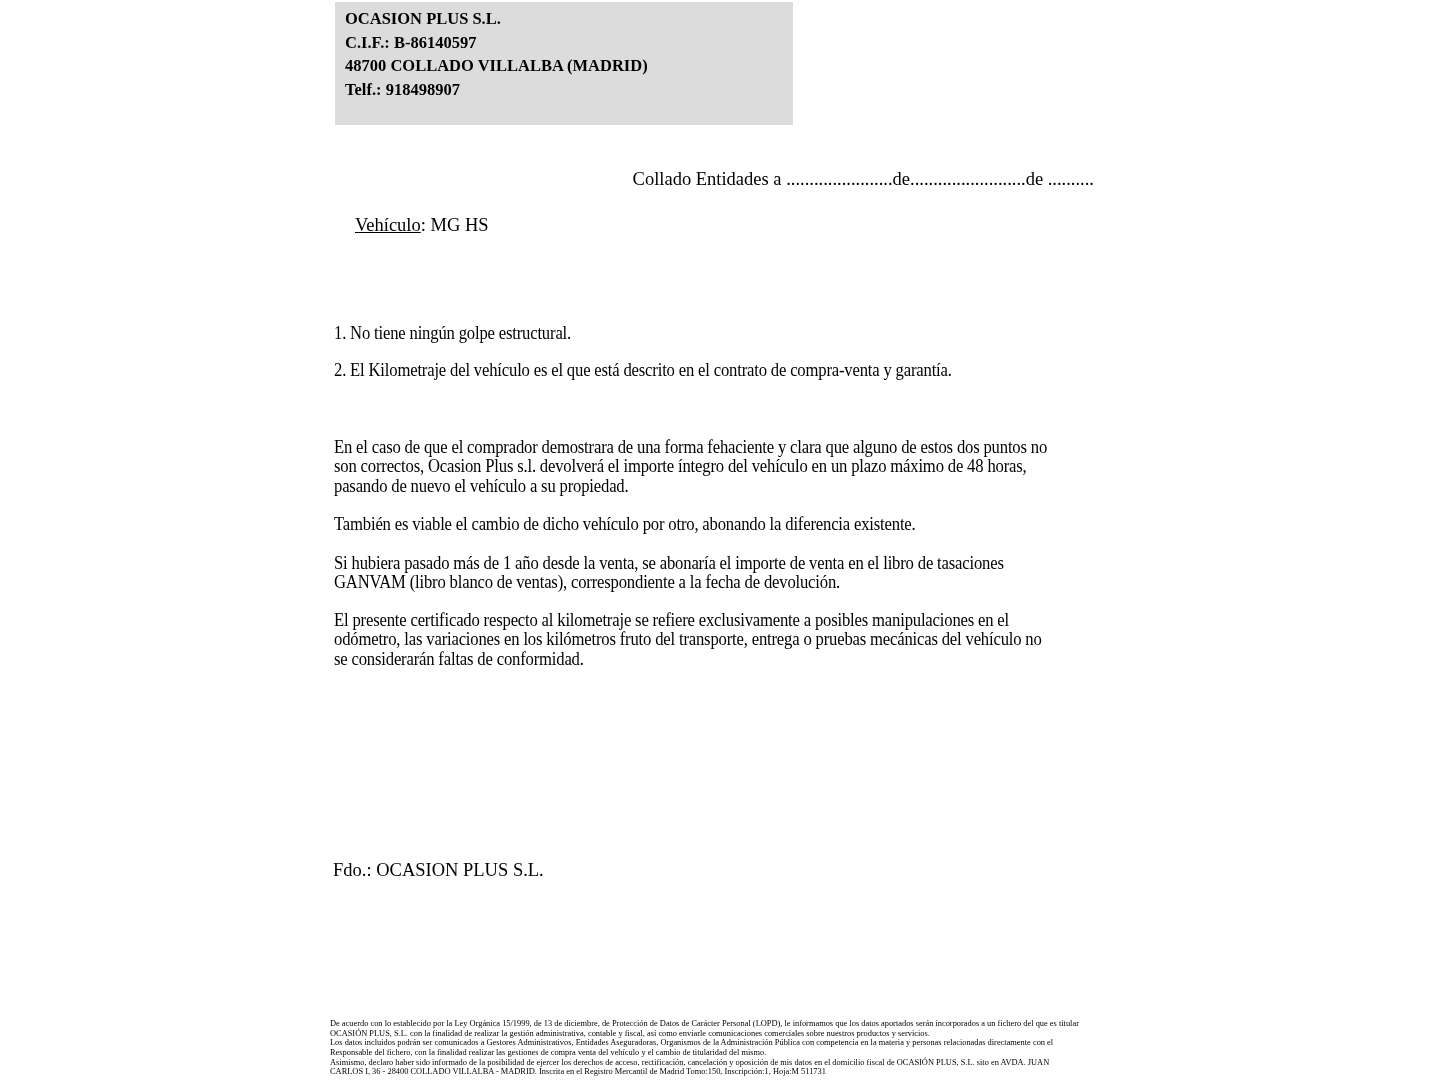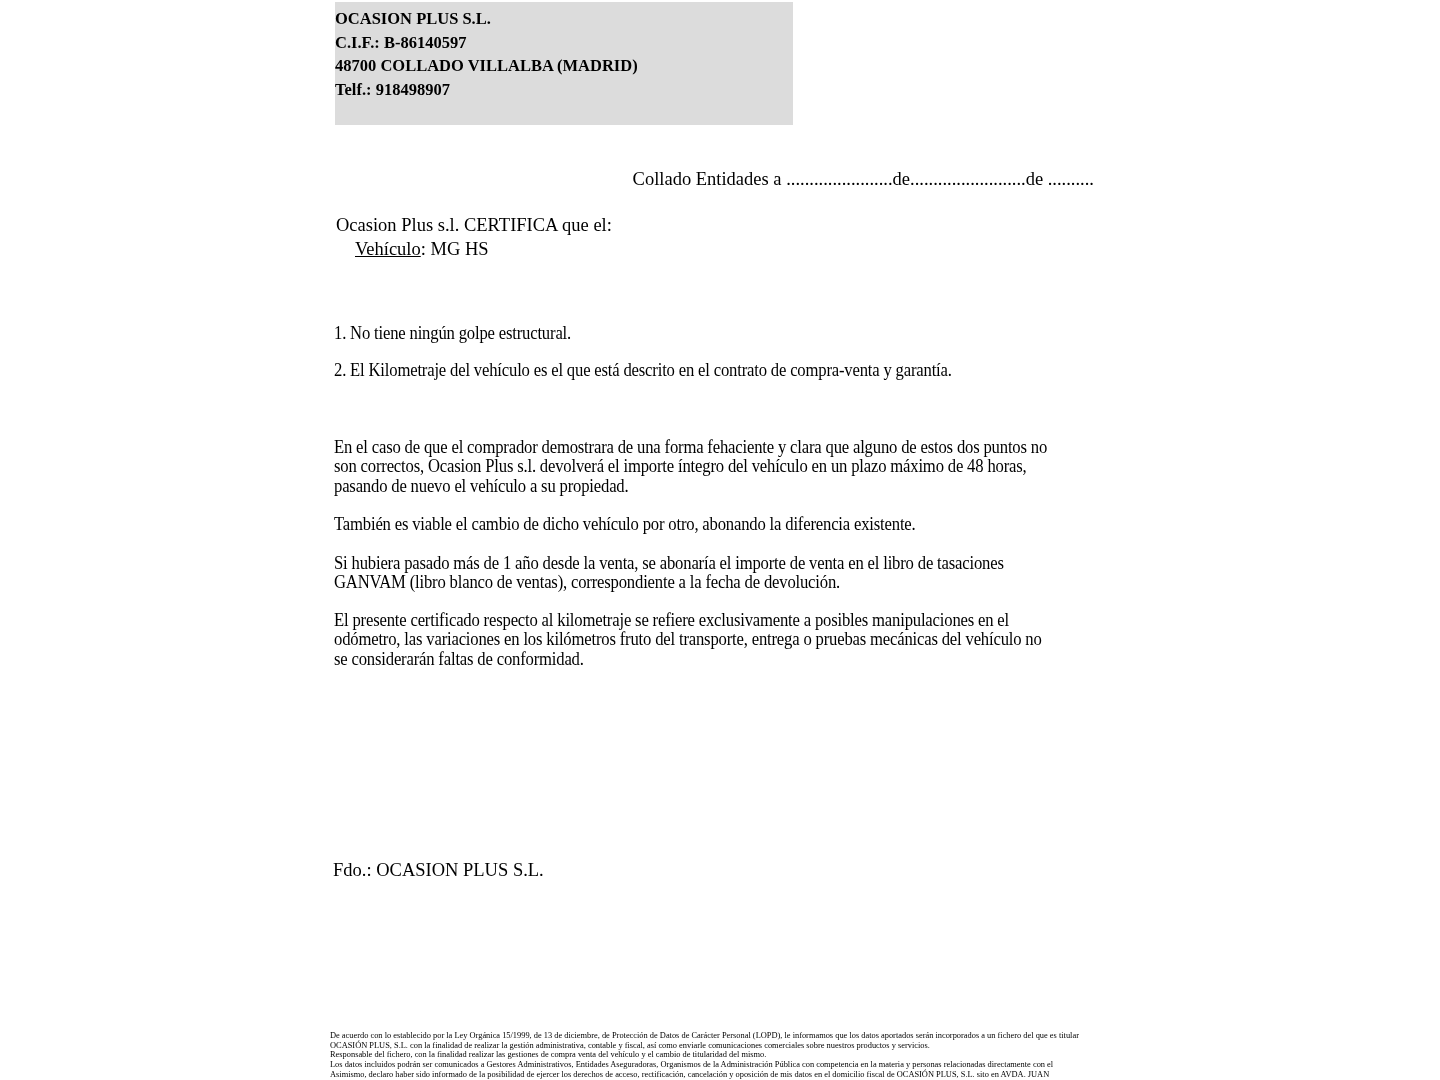--- a/index.html
+++ b/index.html
@@ -19,21 +19,21 @@
 
   
   .header-box {
     position: absolute;
     left: 335px;
     top: 2px;
     width: 458px;
     height: 123px;
     background: #dcdcdc;
     box-sizing: border-box;
-    padding: 5px 4px 0 0;
+    padding: 5px 4px 0 10px;
     font-weight: bold;
     font-size: 16.5px;
     line-height: 23.6px;
   }
 
   
   .date-line {
     position: absolute;
     left: 334px;
     top: 169px;
@@ -89,39 +89,37 @@
   
   .legal-block {
     position: absolute;
     left: 330px;
     top: 1019px;
     width: 790px;
     font-size: 8.4px;
     line-height: 9.65px;
     letter-spacing: 0px;
     white-space: nowrap;
-    margin-top: 12px;
   }
 </style>
 </head>
 <body>
 
 <div class="page">
 
   <div class="header-box">
     <div>OCASION PLUS S.L.</div>
     <div>C.I.F.: B-86140597</div>
     <div>48700 COLLADO VILLALBA (MADRID)</div>
     <div>Telf.: 918498907</div>
   </div>
 
   <div class="date-line">Collado Entidades a .......................de.........................de ..........</div>
 
   <div class="cert-block">
-    <div>Ocasion Plus s.l. CERTIFICA que el:</div>
     <div>
       <span class="cert-label-cell"><span class="underlined">Vehículo</span></span><span>: MG HS</span>
     </div>
   </div>
 
   <div class="condensed point-1">1. No tiene ningún golpe estructural.</div>
   <div class="condensed point-2">2. El Kilometraje del vehículo es el que está descrito en el contrato de compra-venta y garantía.</div>
 
   <div class="condensed para-1">
     <div>En el caso de que el comprador demostrara de una forma fehaciente y clara que alguno de estos dos puntos no</div>
@@ -142,18 +140,19 @@
     <div>El presente certificado respecto al kilometraje se refiere exclusivamente a posibles manipulaciones en el</div>
     <div>odómetro, las variaciones en los kilómetros fruto del transporte, entrega o pruebas mecánicas del vehículo no</div>
     <div>se considerarán faltas de conformidad.</div>
   </div>
 
   <div class="signature-line">Fdo.: OCASION PLUS S.L.</div>
 
   <div class="legal-block">
     <div>De acuerdo con lo establecido por la Ley Orgánica 15/1999, de 13 de diciembre, de Protección de Datos de Carácter Personal (LOPD), le informamos que los datos aportados serán incorporados a un fichero del que es titular</div>
     <div>OCASIÓN PLUS, S.L. con la finalidad de realizar la gestión administrativa, contable y fiscal, así como enviarle comunicaciones comerciales sobre nuestros productos y servicios.</div>
+    <div>Los datos incluidos podrán ser comunicados a Gestores Administrativos, Entidades Aseguradoras, Organismos de la Administración Pública con competencia en la materia y personas relacionadas directamente con el</div>
     <div>Responsable del fichero, con la finalidad realizar las gestiones de compra venta del vehículo y el cambio de titularidad del mismo.</div>
-    <div>Los datos incluidos podrán ser comunicados a Gestores Administrativos, Entidades Aseguradoras, Organismos de la Administración Pública con competencia en la materia y personas relacionadas directamente con el</div>
     <div>Asimismo, declaro haber sido informado de la posibilidad de ejercer los derechos de acceso, rectificación, cancelación y oposición de mis datos en el domicilio fiscal de OCASIÓN PLUS, S.L. sito en AVDA. JUAN</div>
+    <div>CARLOS I, 36 - 28400 COLLADO VILLALBA - MADRID. Inscrita en el Registro Mercantil de Madrid Tomo:150, Inscripción:1, Hoja:M 511731</div>
   </div>
 
 </div>
 
 </body></html>

